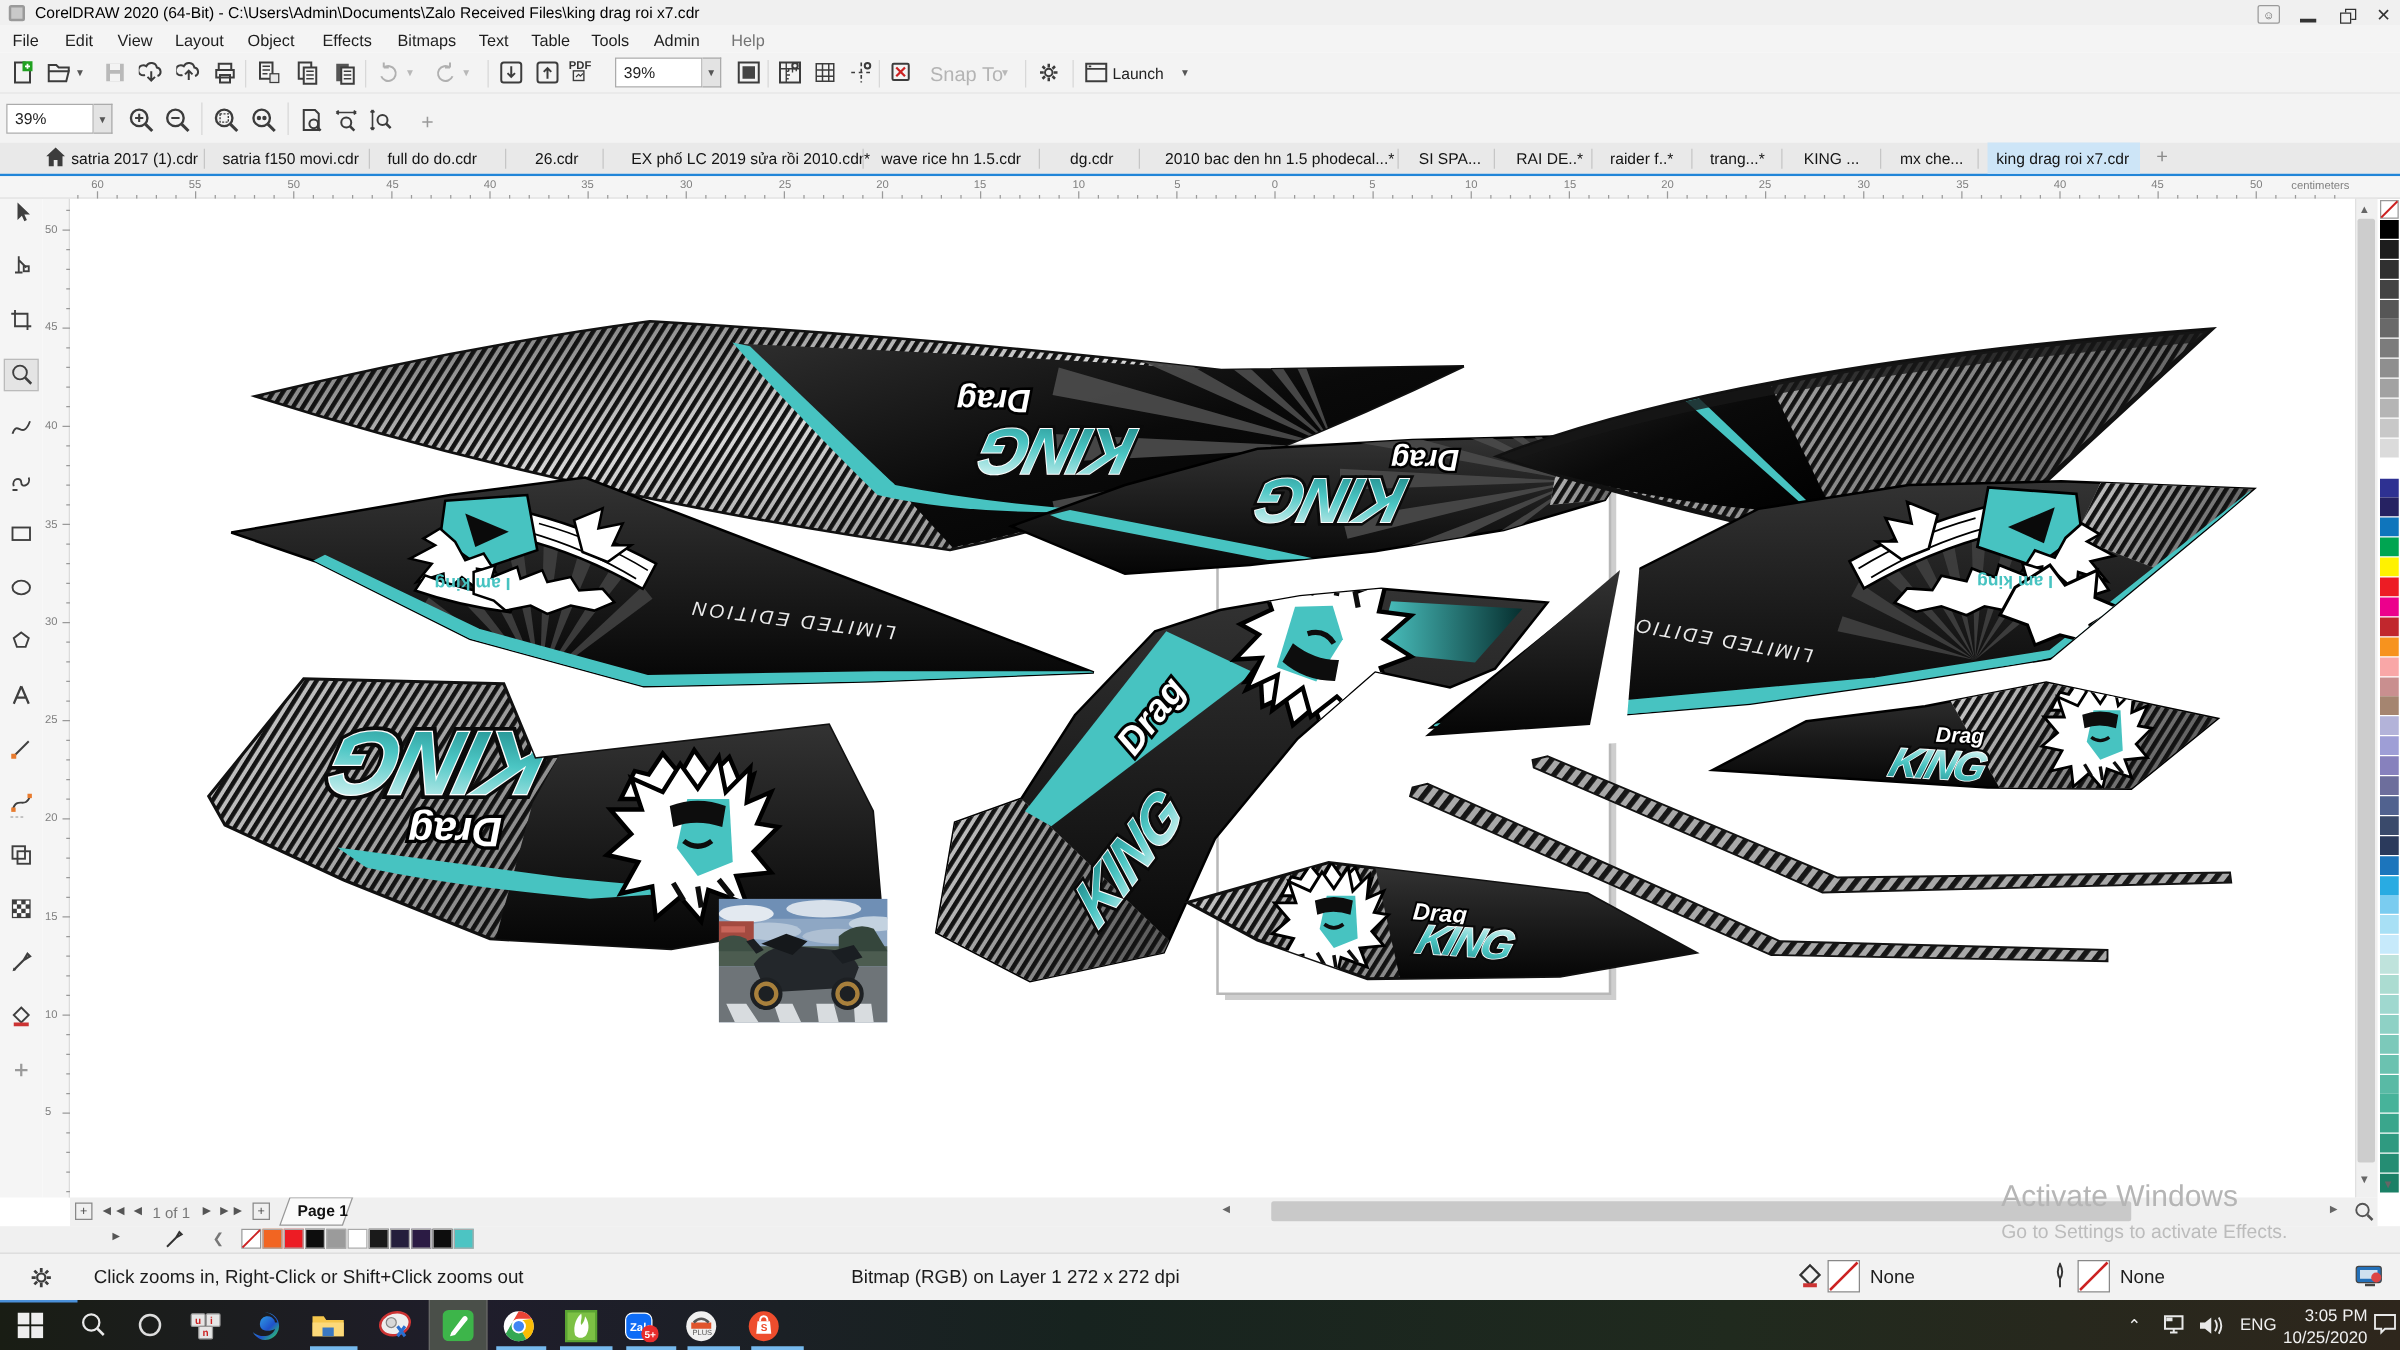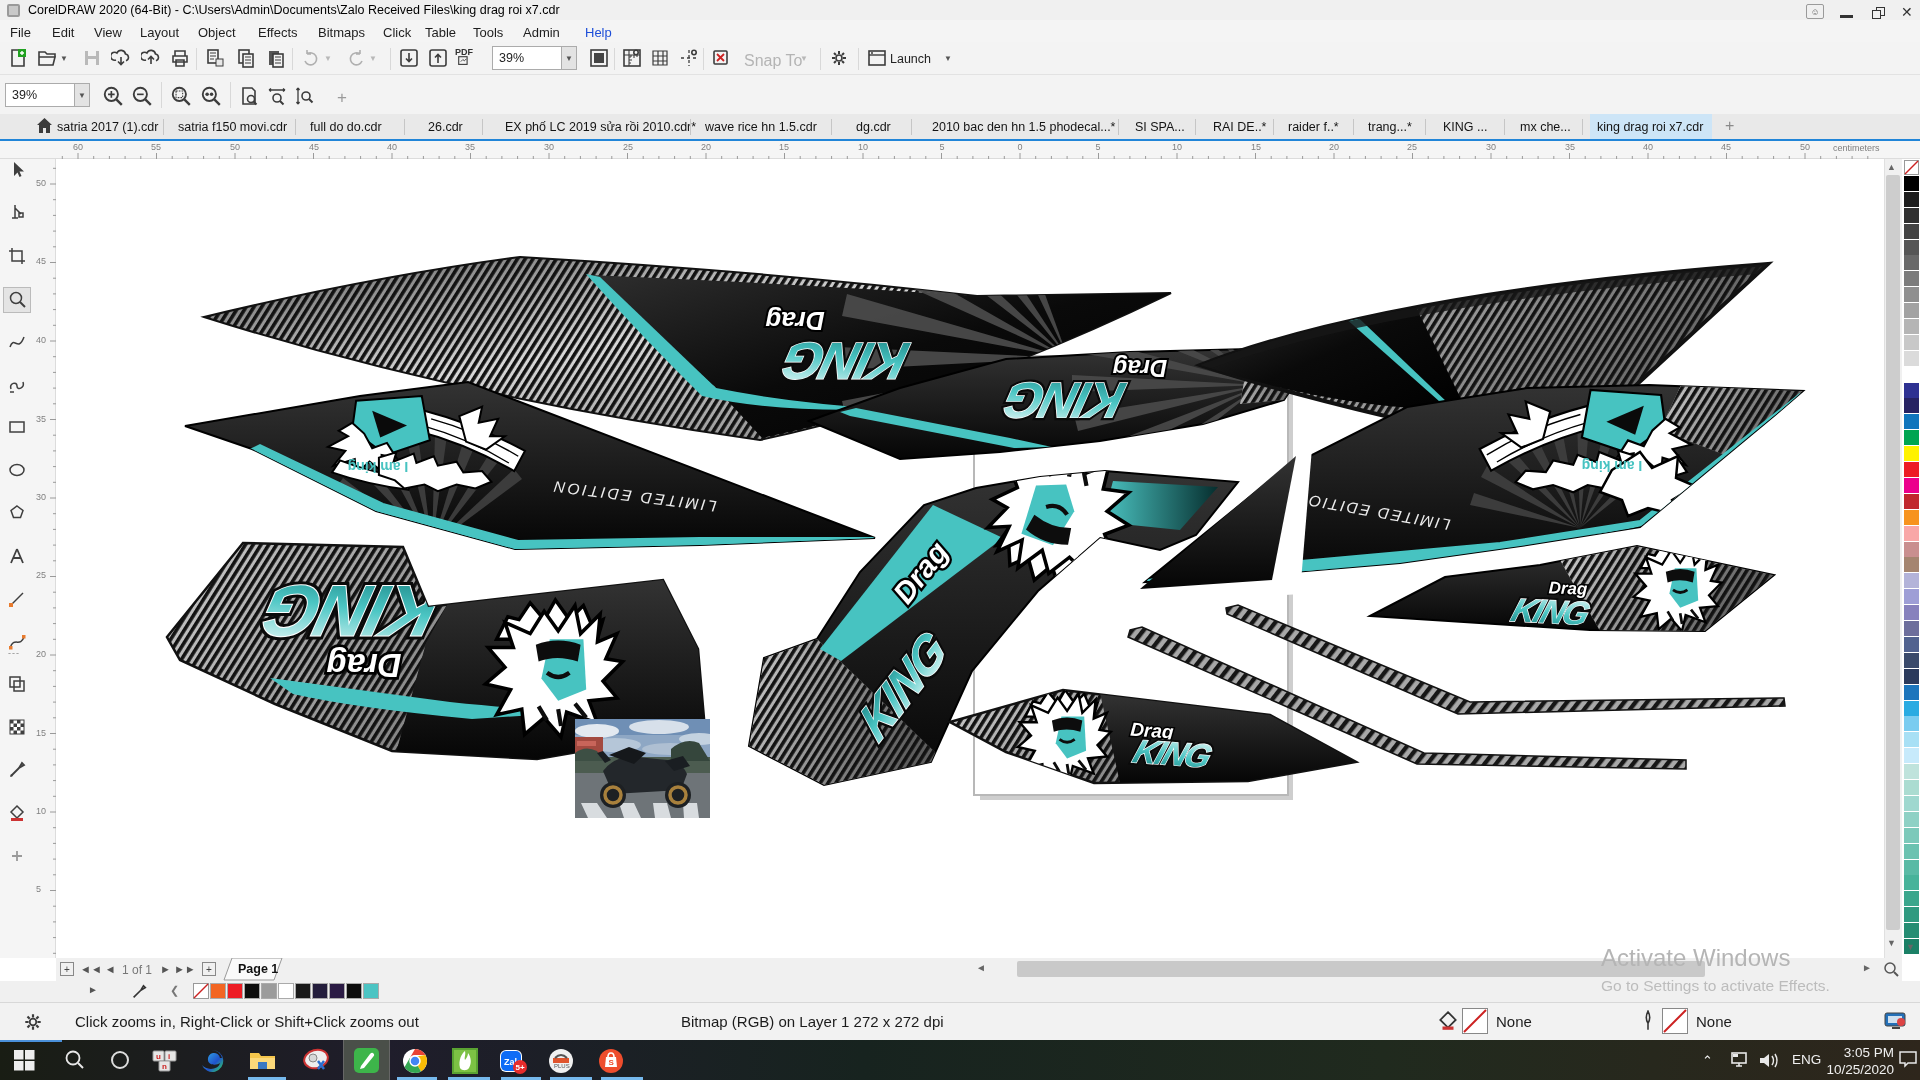--- a/index.html
+++ b/index.html
@@ -27,25 +27,25 @@
 <div class="ab" style="left:1876px;top:7px;width:9px;height:9px;border:1.5px solid #333"></div>
 <div class="ab" style="left:1872px;top:10px;width:9px;height:9px;border:1.5px solid #333;background:#f0f0f0"></div>
 <div class="ab" style="left:1901px;top:4px;font-size:14px;color:#333">✕</div>
 <div class="ab" style="left:10px;top:25px;font-size:13px;color:#1e1e1e">File</div>
 <div class="ab" style="left:52px;top:25px;font-size:13px;color:#1e1e1e">Edit</div>
 <div class="ab" style="left:94px;top:25px;font-size:13px;color:#1e1e1e">View</div>
 <div class="ab" style="left:140px;top:25px;font-size:13px;color:#1e1e1e">Layout</div>
 <div class="ab" style="left:198px;top:25px;font-size:13px;color:#1e1e1e">Object</div>
 <div class="ab" style="left:258px;top:25px;font-size:13px;color:#1e1e1e">Effects</div>
 <div class="ab" style="left:318px;top:25px;font-size:13px;color:#1e1e1e">Bitmaps</div>
-<div class="ab" style="left:383px;top:25px;font-size:13px;color:#1e1e1e">Click</div>
+<div class="ab" style="left:383px;top:25px;font-size:13px;color:#1e1e1e">Text</div>
 <div class="ab" style="left:425px;top:25px;font-size:13px;color:#1e1e1e">Table</div>
 <div class="ab" style="left:473px;top:25px;font-size:13px;color:#1e1e1e">Tools</div>
 <div class="ab" style="left:523px;top:25px;font-size:13px;color:#1e1e1e">Admin</div>
-<div class="ab" style="left:585px;top:25px;font-size:13px;color:#1d4ed8">Help</div>
+<div class="ab" style="left:585px;top:25px;font-size:13px;color:#737373">Help</div>
 <svg class="ab" style="left:8px;top:48px" width="20" height="20" viewBox="0 0 20 20">
     <path d="M4,2 h8 l4,4 v12 h-12 z" stroke="#3c3c3c" fill="none" stroke-width="1.6"></path>
     <rect x="10" y="1" width="8" height="8" fill="#21a121"></rect>
     <path d="M14,3 v4 M12,5 h4" stroke="#fff" stroke-width="1.4"></path>
   </svg>
 <svg class="ab" style="left:37px;top:48px" width="20" height="20" viewBox="0 0 20 20">
     <path d="M2,4 h6 l2,2 h8 v3 h-16 z M2,9 h16 l-2,8 h-14 z" stroke="#3c3c3c" fill="none" stroke-width="1.6"></path>
   </svg>
 <div class="ab" style="left:60px;top:54px;font-size:8px;color:#555">▼</div>
 <svg class="ab" style="left:82px;top:48px" width="20" height="20" viewBox="0 0 20 20">

